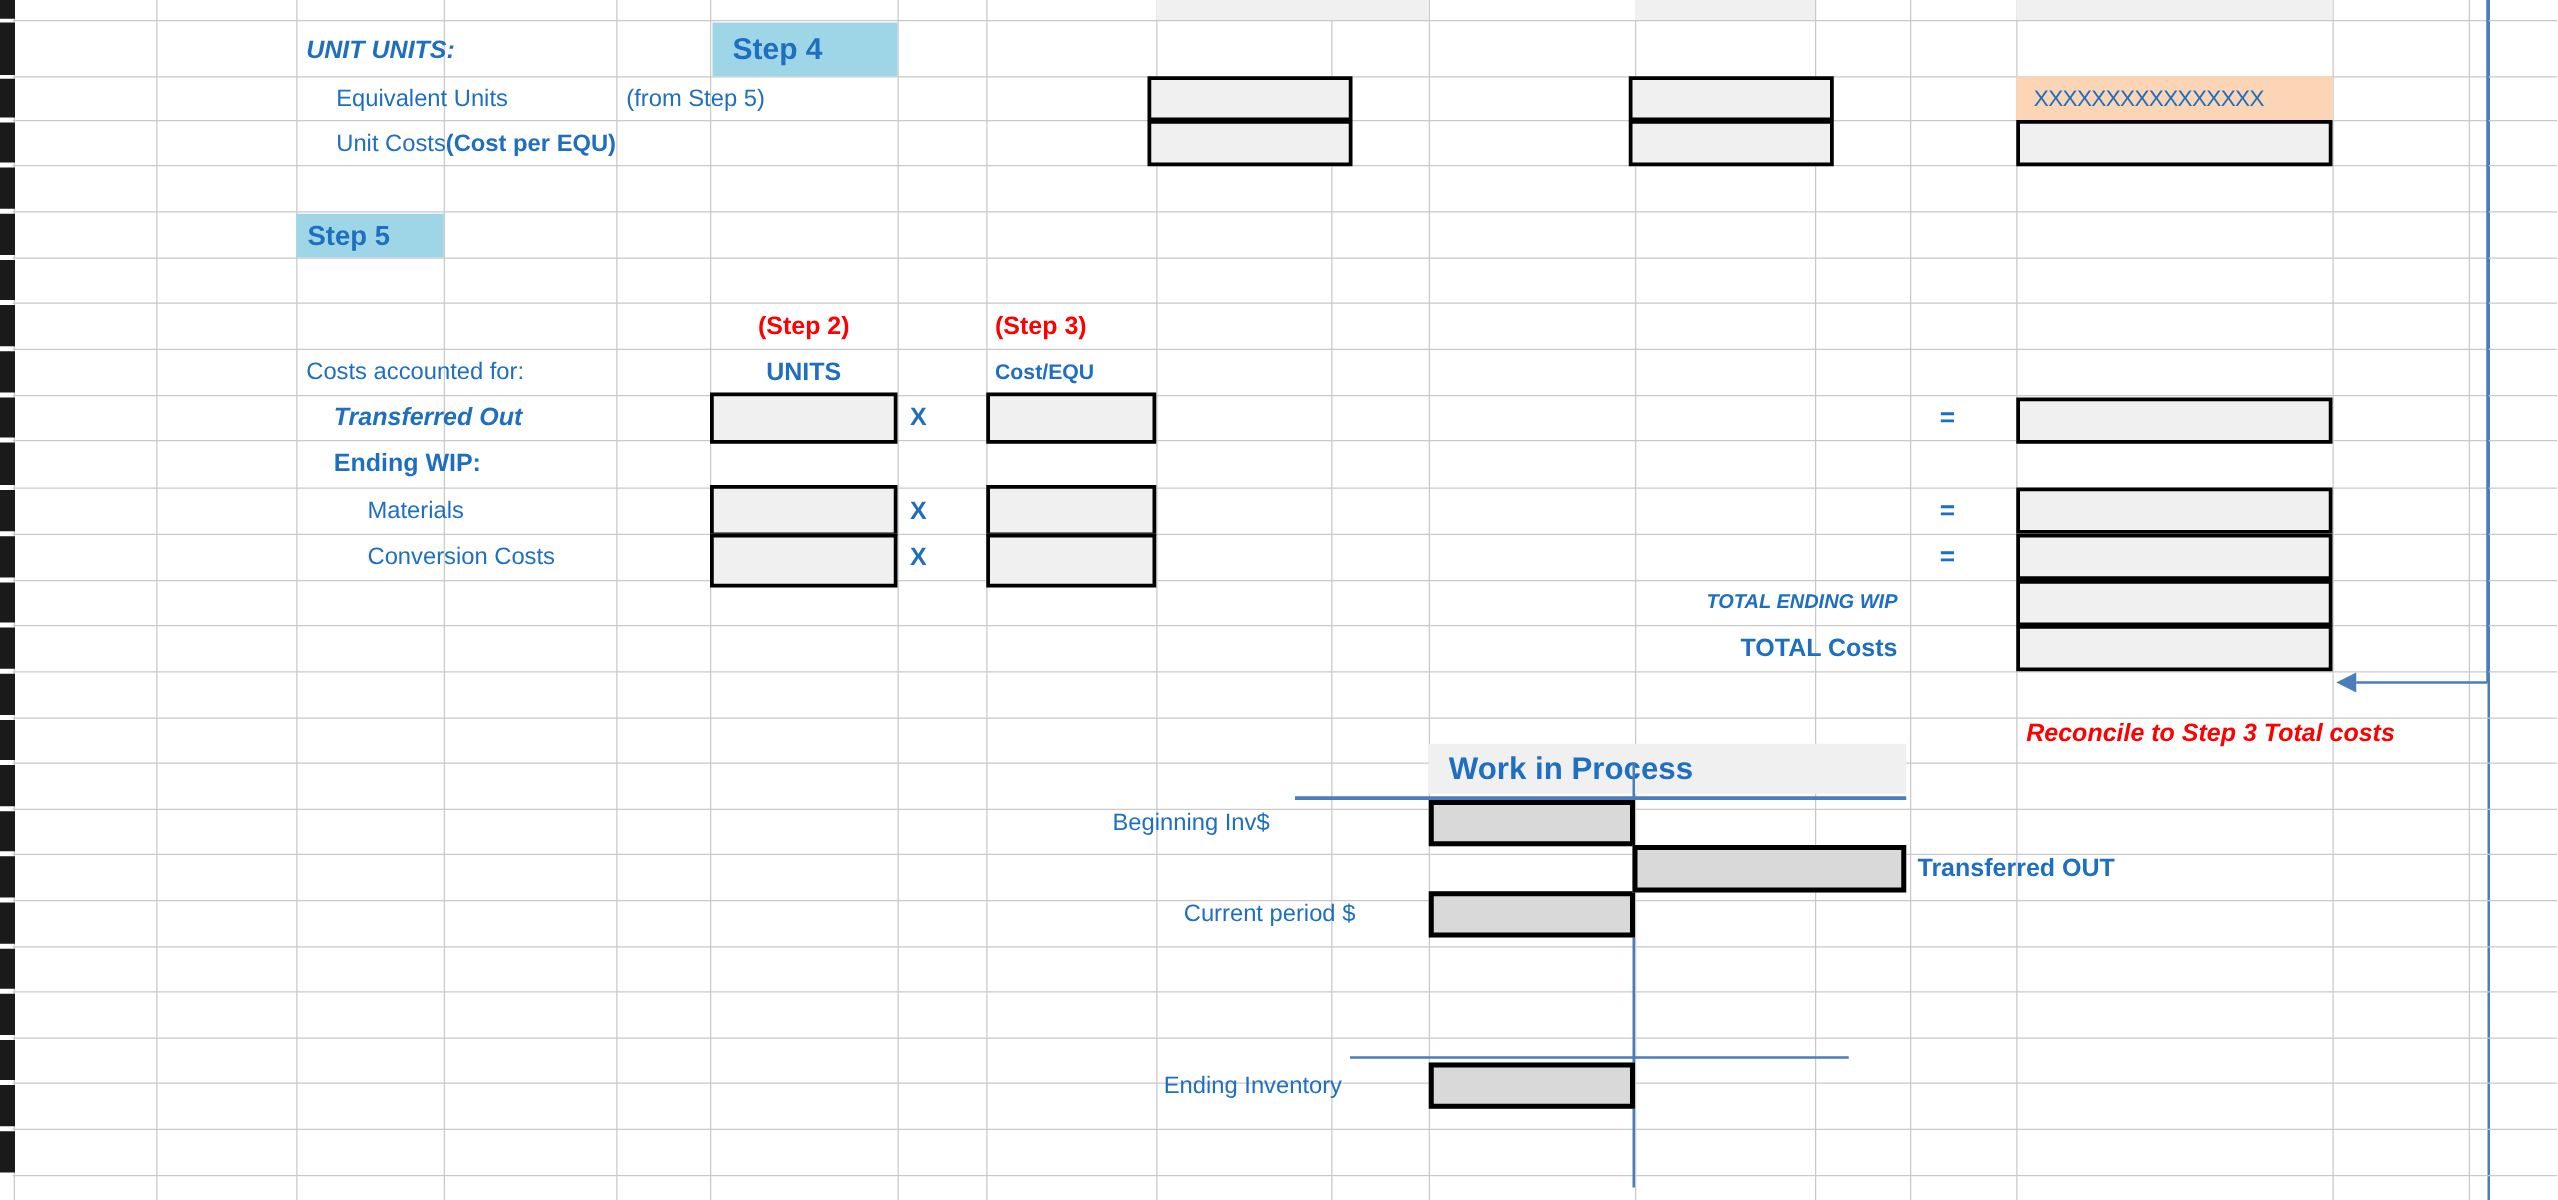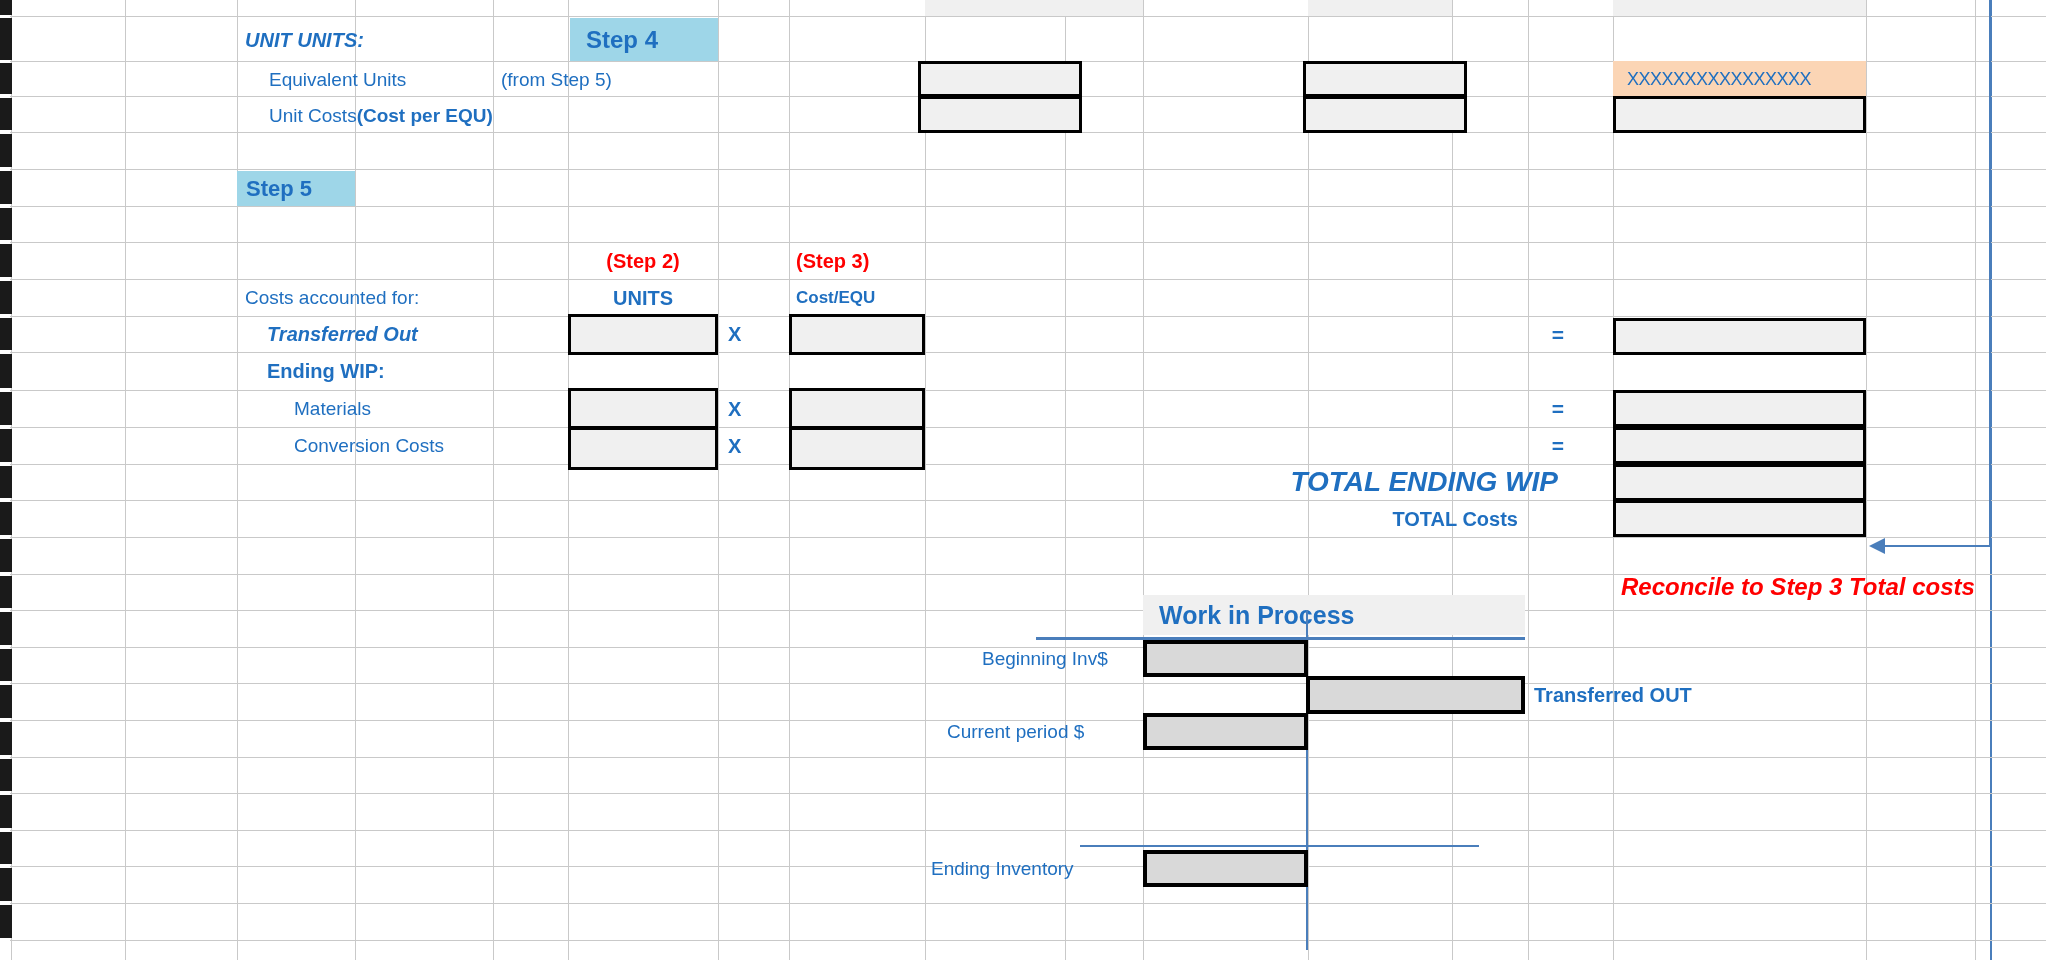--- a/index.html
+++ b/index.html
@@ -211,42 +211,42 @@
   <div class="cell eq ctr" style="left:1528px;top:392px;width:60px;height:33px;">=</div>
   <div class="box" style="left:1613px;top:390px;width:253px;height:37px;"></div>
 
   <div class="cell" style="left:237px;top:429px;height:33px;padding-left:57px;">Conversion Costs</div>
   <div class="box" style="left:568px;top:427px;width:150px;height:43px;"></div>
   <div class="cell xmul" style="left:718px;top:429px;width:40px;height:33px;padding-left:10px;">X</div>
   <div class="box" style="left:789px;top:427px;width:136px;height:43px;"></div>
   <div class="cell eq ctr" style="left:1528px;top:429px;width:60px;height:33px;">=</div>
   <div class="box" style="left:1613px;top:427px;width:253px;height:37px;"></div>
 
-  <div class="cell bi rgt" style="left:1183px;top:466px;width:375px;height:32px;padding-right:10px;font-size:28px;">TOTAL  ENDING WIP</div>
+  <div class="cell bi rgt" style="left:1143px;top:466px;width:375px;height:32px;padding-right:10px;font-size:16px;">TOTAL  ENDING WIP</div>
   <div class="box" style="left:1613px;top:464px;width:253px;height:37px;"></div>
 
   <div class="cell b rgt" style="left:1143px;top:502px;width:375px;height:33px;padding-right:10px;font-size:20px;">TOTAL Costs</div>
   <div class="box" style="left:1613px;top:500px;width:253px;height:37px;"></div>
 
   <div class="arrow-line" style="left:1885px;top:545px;width:105px;"></div>
   <div class="arrow-vert" style="left:1989px;top:0px;height:546px;"></div>
   <div class="arrow-head" style="left:1869px;top:538px;border-top:8px solid transparent;border-bottom:8px solid transparent;border-right:16px solid #4a7ebb;"></div>
 
-  <div class="cell bi red" style="left:1613px;top:570px;height:33px;padding-left:8px;font-size:24px;">Reconcile to Step 3 Total costs</div>
+  <div class="cell bi red" style="left:1613px;top:570px;height:33px;padding-left:8px;font-size:20px;">Reconcile to Step 3 Total costs</div>
 
   <div class="band" style="left:1143px;top:595px;width:382px;height:40px;"></div>
   <div class="cell b" style="left:1143px;top:595px;width:382px;height:40px;padding-left:16px;font-size:25px;">Work in Process</div>
 
   <div class="taccount-h" style="left:1036px;top:637px;width:489px;"></div>
 
   <div class="taccount-v" style="left:1306px;top:610px;height:340px;"></div>
 
   <div class="taccount-h thin" style="left:1080px;top:845px;width:399px;"></div>
 
-  <div class="cell" style="left:976px;top:640px;width:214px;height:37px;padding-left:6px;">Beginning Inv$</div>
+  <div class="cell" style="left:884px;top:640px;width:214px;height:37px;padding-left:6px;">Beginning Inv$</div>
   <div class="tbox" style="left:1143px;top:640px;width:165px;height:37px;"></div>
 
   <div class="cell" style="left:925px;top:713px;width:214px;height:37px;padding-left:22px;">Current period $</div>
   <div class="tbox" style="left:1143px;top:713px;width:165px;height:37px;"></div>
 
   <div class="cell" style="left:925px;top:850px;width:214px;height:37px;padding-left:6px;">Ending Inventory</div>
   <div class="tbox" style="left:1143px;top:850px;width:165px;height:37px;"></div>
 
   <div class="tbox" style="left:1306px;top:676px;width:219px;height:38px;"></div>
   <div class="cell b" style="left:1528px;top:676px;height:38px;padding-left:6px;font-size:20px;">Transferred OUT</div>

